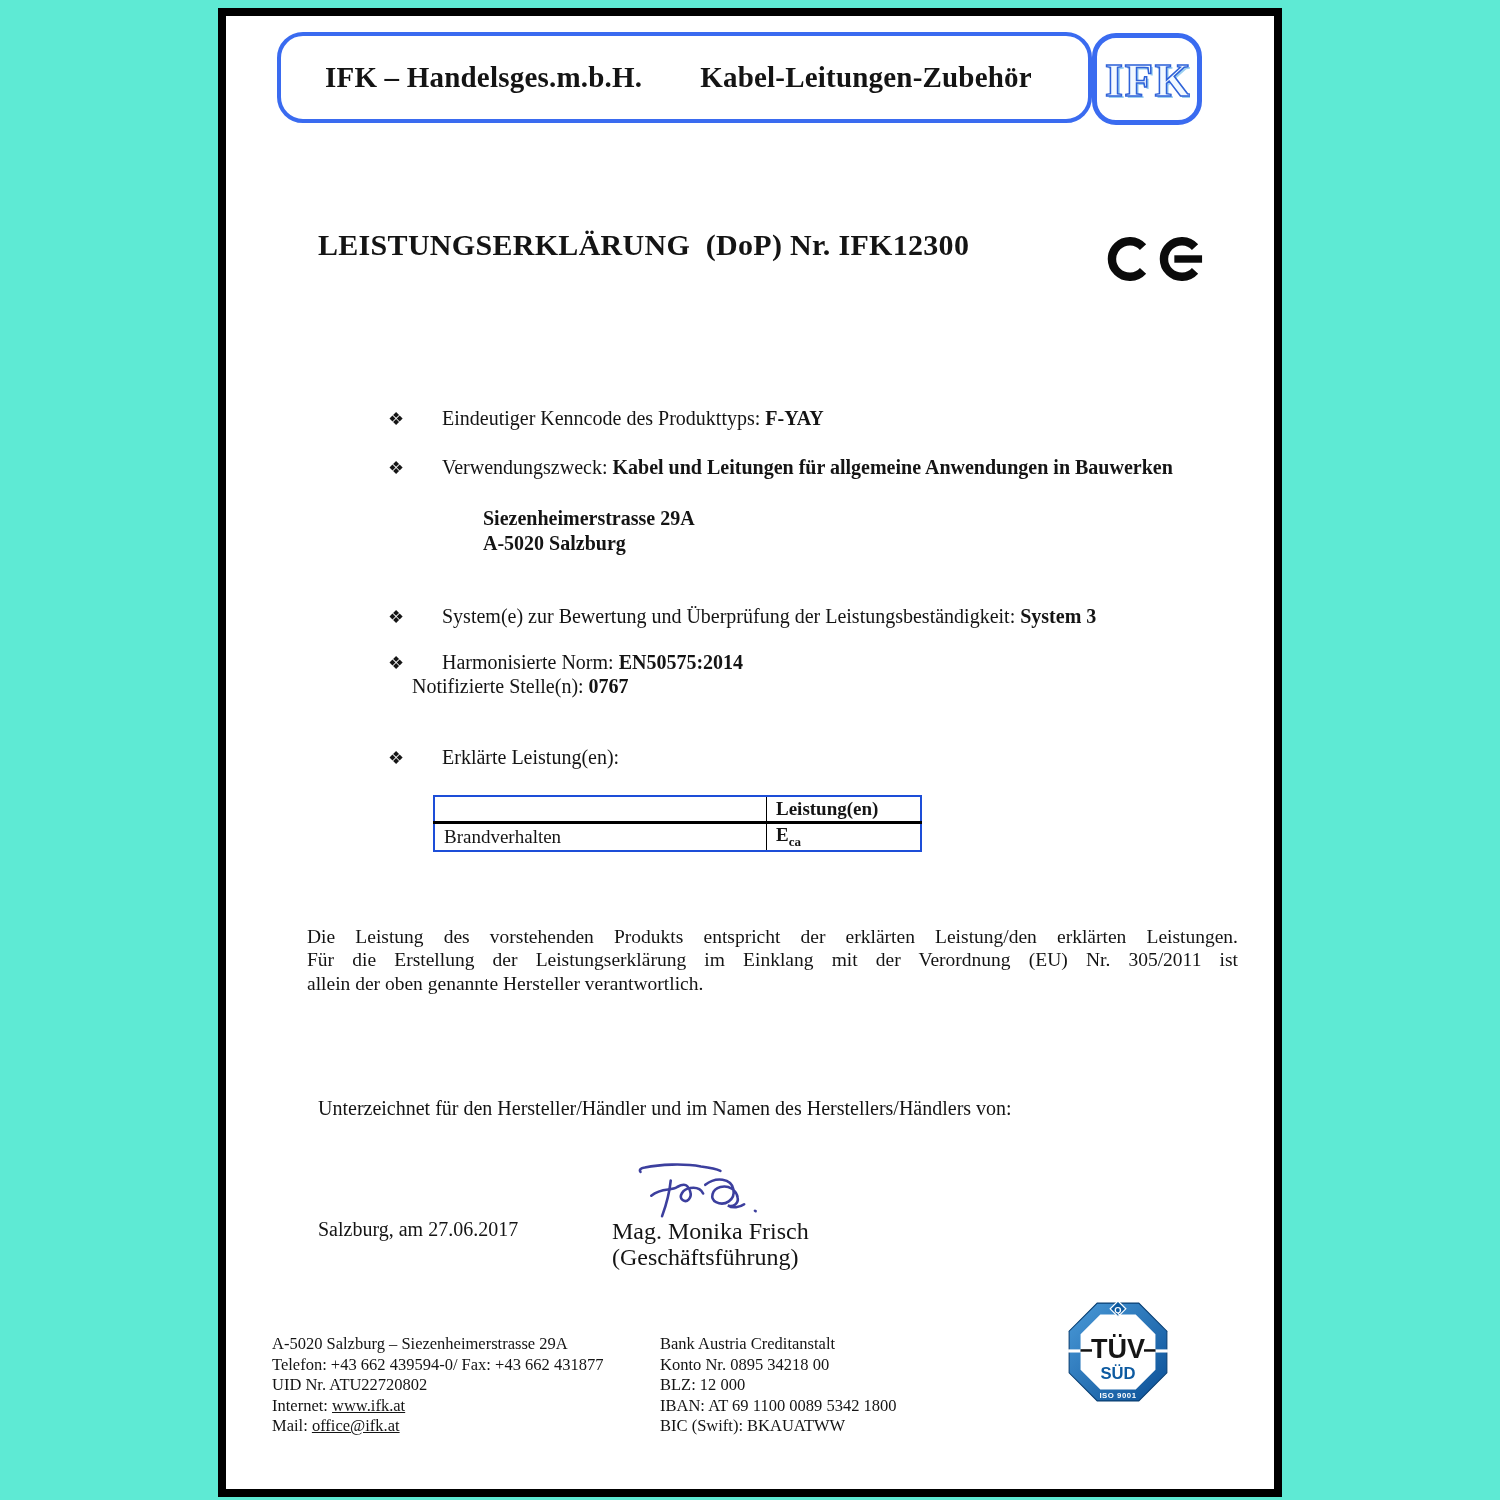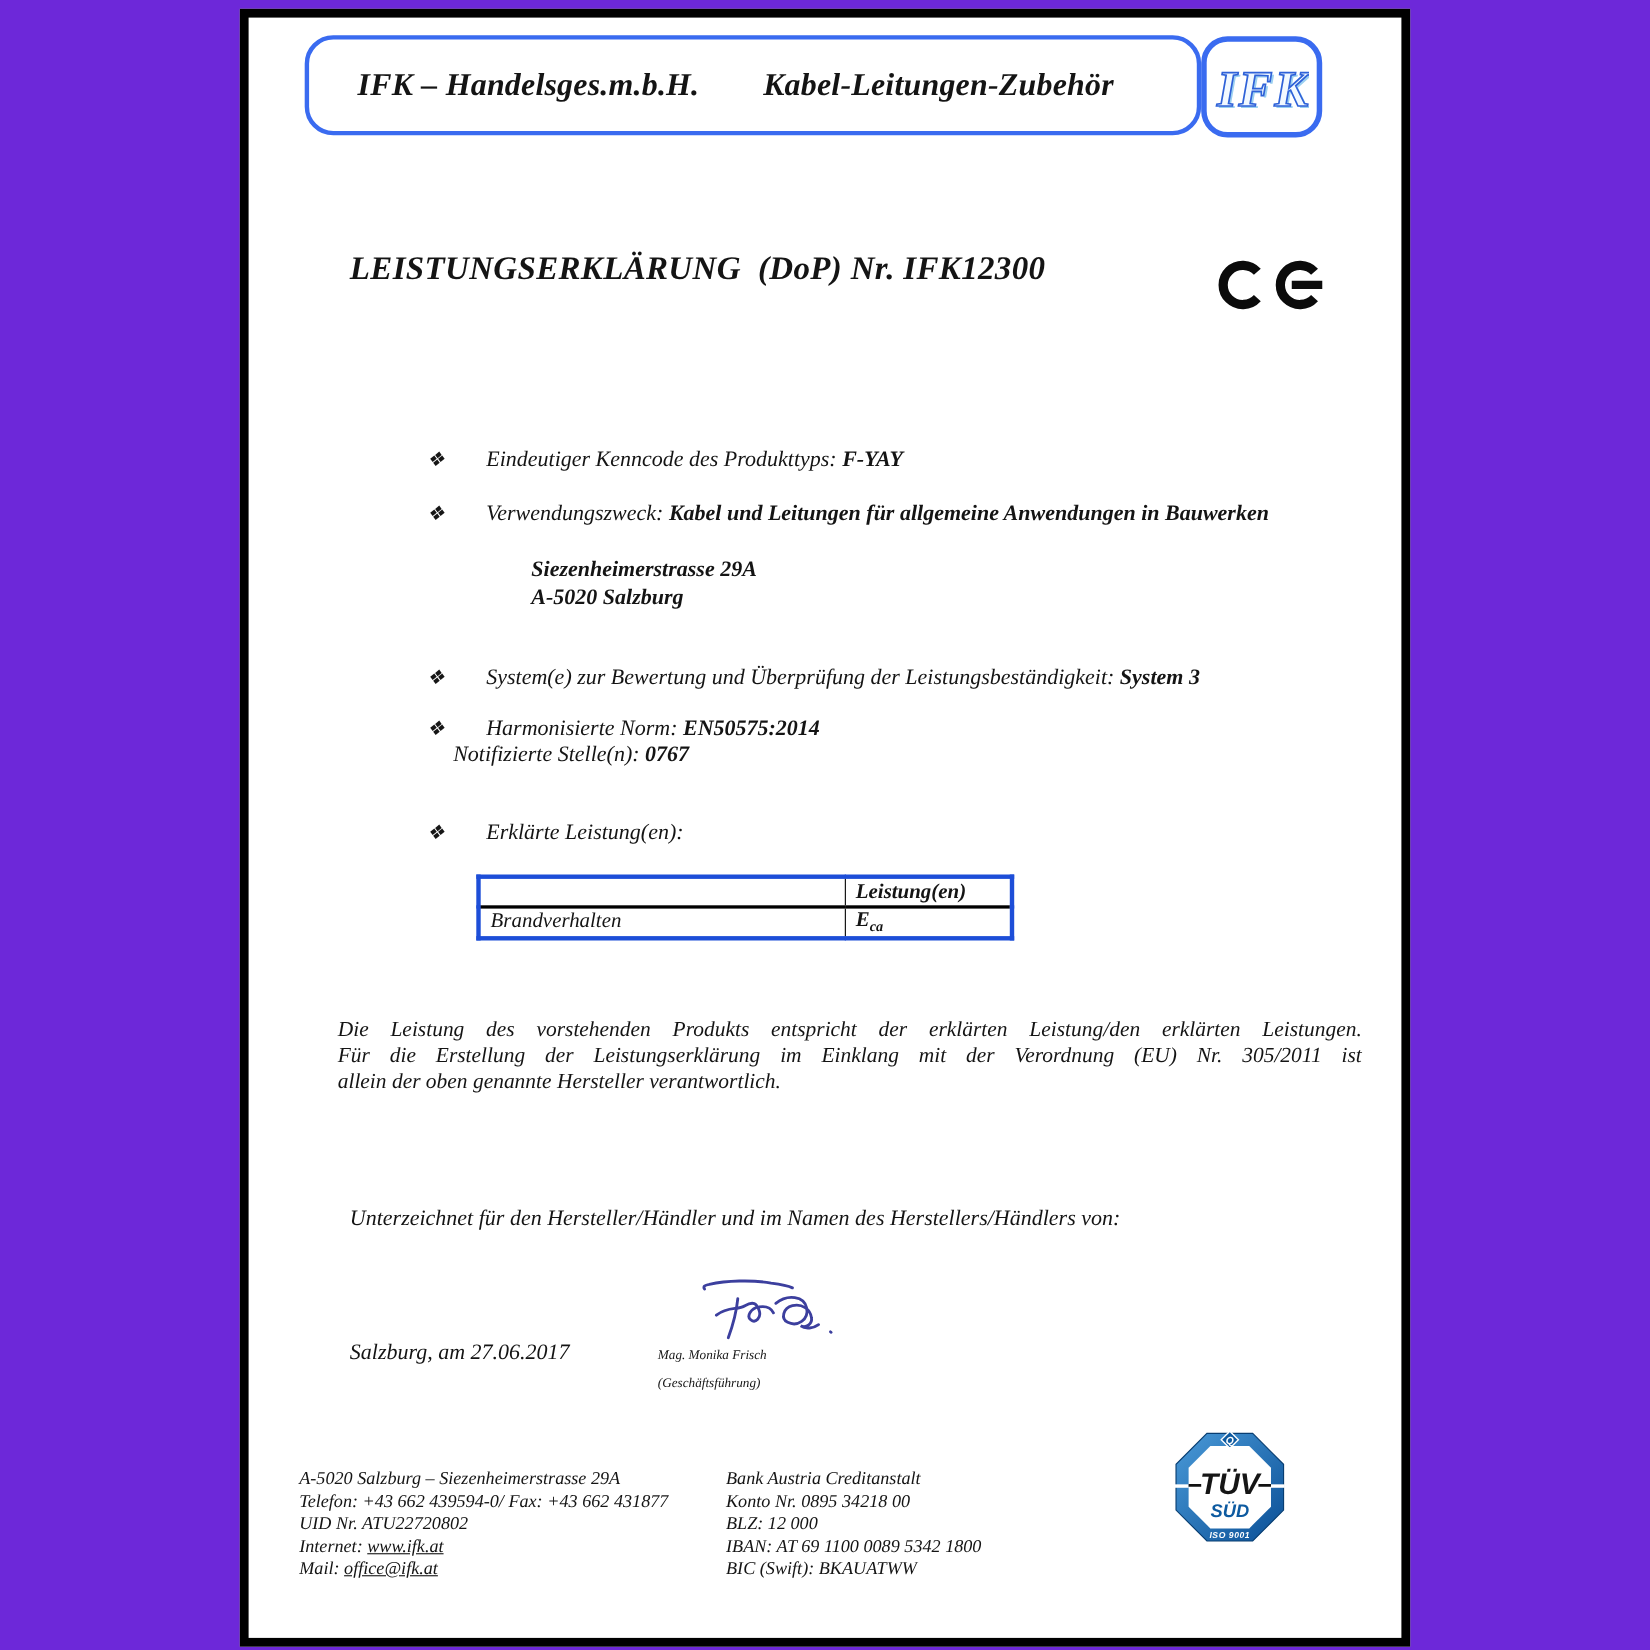--- a/index.html
+++ b/index.html
@@ -1,18 +1,18 @@
 <!DOCTYPE html>
 <html><head>
 <meta charset="utf-8">
 <style>
   html,body{margin:0;padding:0;background:#ffffff;}
   #canvas{
-    position:relative;width:1500px;height:1500px;background:#6d28d9;
-    font-family:"Liberation Serif", serif;color:#141414;overflow:hidden;font-style:italic;
+    position:relative;width:1500px;height:1500px;background:#5eead4;
+    font-family:"Liberation Serif", serif;color:#141414;overflow:hidden;
   }
   #page{
     position:absolute;left:218px;top:8px;width:1048px;height:1473px;
     border:8px solid #000;background:#fff;
   }
   
   .header-box{
     position:absolute;left:51px;top:16px;width:763px;height:83px;
     border:4px solid #3a6bf0;border-radius:26px;
     display:flex;align-items:center;padding-left:44px;box-sizing:content-box;
@@ -36,30 +36,30 @@
   .cont-line{position:absolute;left:257px;font-size:20px;font-weight:bold;}
   .nb-row{position:absolute;left:186px;font-size:20px;}
   
   .perf-table{
     position:absolute;left:207px;top:779px;border-collapse:collapse;
     table-layout:fixed;width:489px;font-size:19px;
   }
   .perf-table td{border:1.5px solid #000;height:24px;padding:0 0 0 9px;vertical-align:middle;}
   .perf-table tr.head td{border-bottom:3px solid #000;}
   .perf-table td.v{font-weight:bold;}
-  .perf-table{border:4px solid #1d4ed8;}
+  .perf-table{border:2px solid #1d4ed8;}
   .sub-s{font-size:13px;vertical-align:sub;font-weight:bold;}
   
   .para{position:absolute;left:81px;top:909px;width:931px;font-size:19.5px;line-height:23.4px;}
   .para .just{text-align:justify;text-align-last:justify;}
   
   .signed-line{position:absolute;left:92px;top:1081px;font-size:20px;}
   .sig-svg{position:absolute;left:408px;top:1138px;}
   .date-line{position:absolute;left:92px;top:1202px;font-size:20px;}
-  .signer{position:absolute;left:372px;top:1202px;font-size:12px;line-height:26px;}
+  .signer{position:absolute;left:386px;top:1202px;font-size:24px;line-height:26px;}
   
   .foot{position:absolute;top:1318px;font-size:16.5px;line-height:20.6px;}
   .foot-left{left:46px;}
   .foot-right{left:434px;}
   .u-link{text-decoration:underline;color:#141414;}
   .tuv-wrap{position:absolute;left:840px;top:1284px;width:104px;height:104px;}
 </style>
 </head>
 <body>
 

